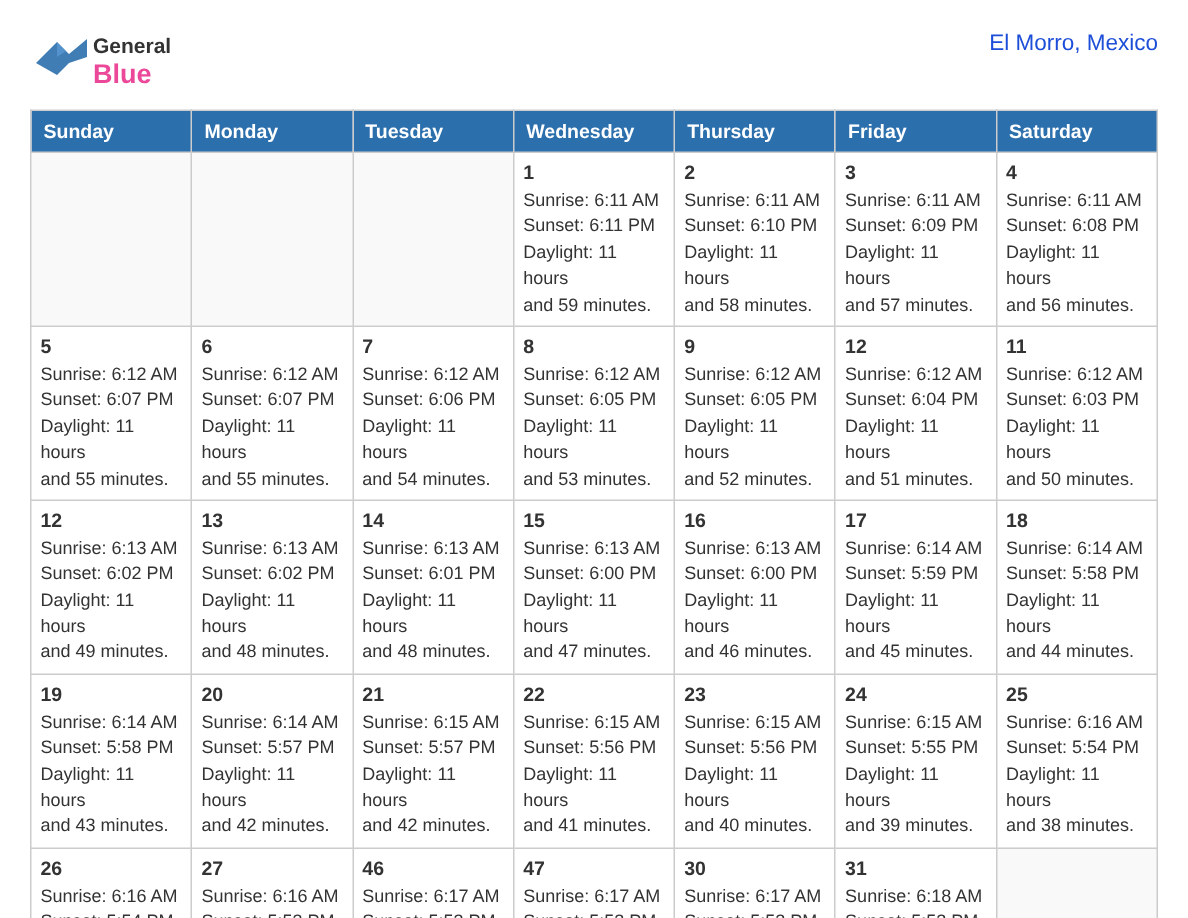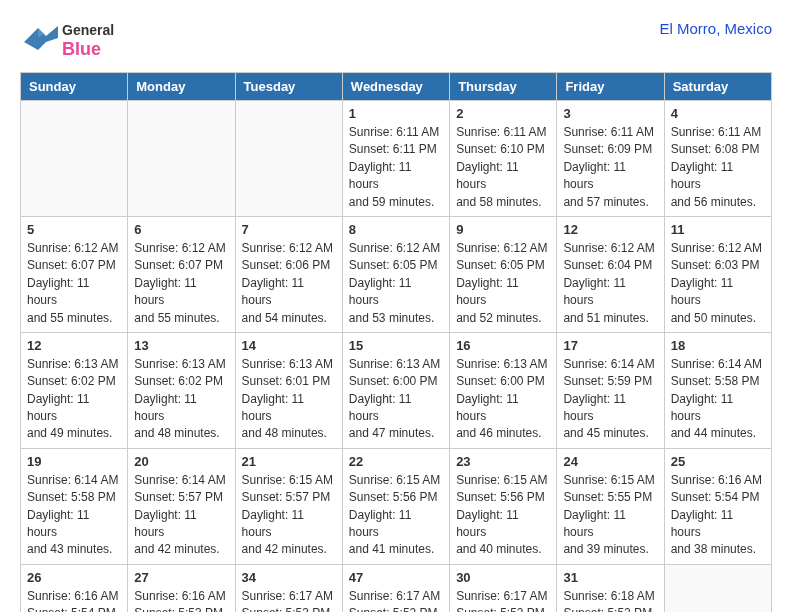--- a/index.html
+++ b/index.html
@@ -316,21 +316,21 @@
 and 37 minutes.</div>
         </td>
         <td>
           <span class="day-num">27</span>
           <div class="day-info" style="white-space: pre-line;">Sunrise: 6:16 AM
 Sunset: 5:53 PM
 Daylight: 11 hours
 and 37 minutes.</div>
         </td>
         <td>
-          <span class="day-num">34</span>
+          <span class="day-num">46</span>
           <div class="day-info" style="white-space: pre-line;">Sunrise: 6:17 AM
 Sunset: 5:53 PM
 Daylight: 11 hours
 and 36 minutes.</div>
         </td>
         <td>
           <span class="day-num">47</span>
           <div class="day-info" style="white-space: pre-line;">Sunrise: 6:17 AM
 Sunset: 5:52 PM
 Daylight: 11 hours

